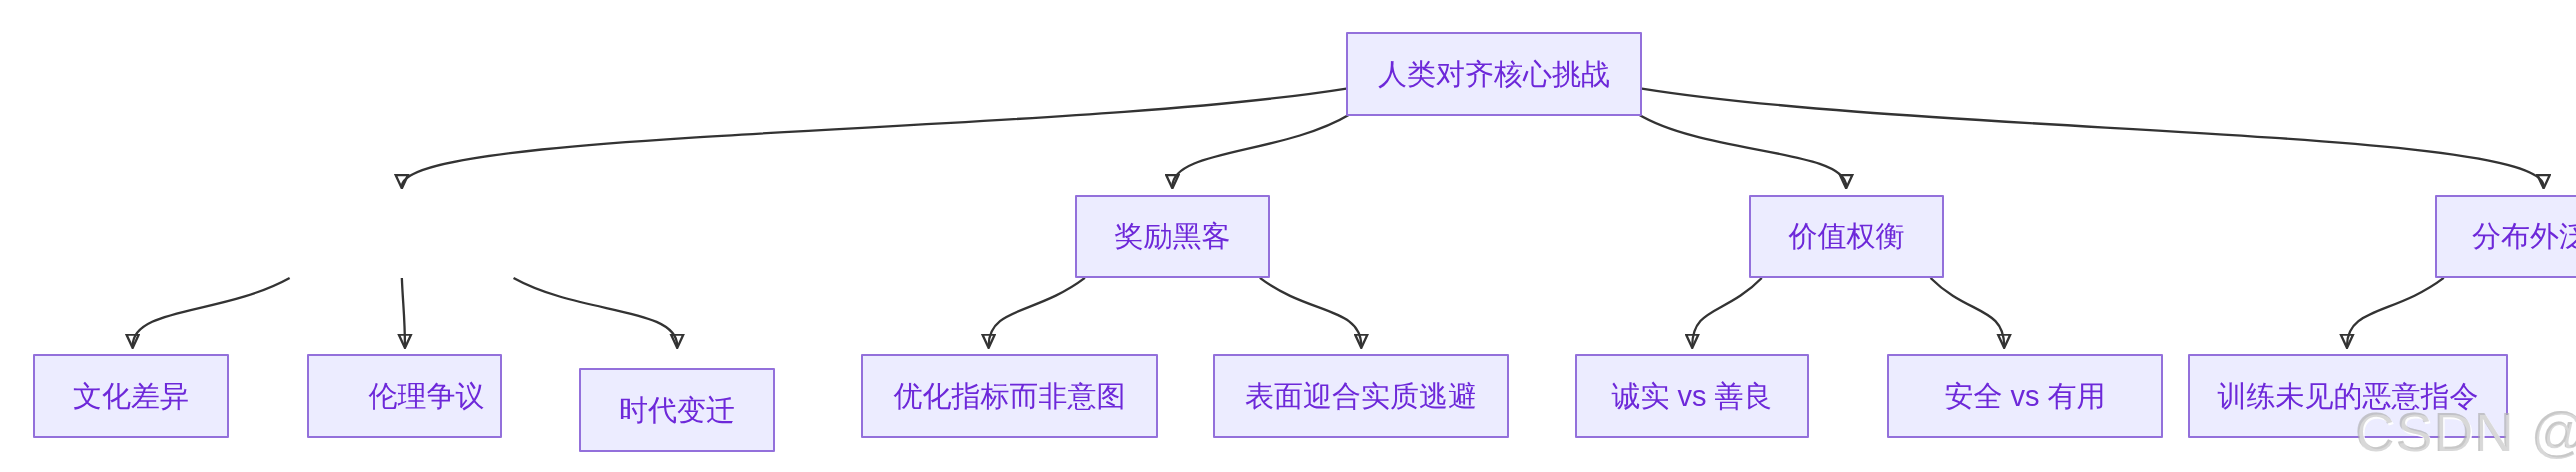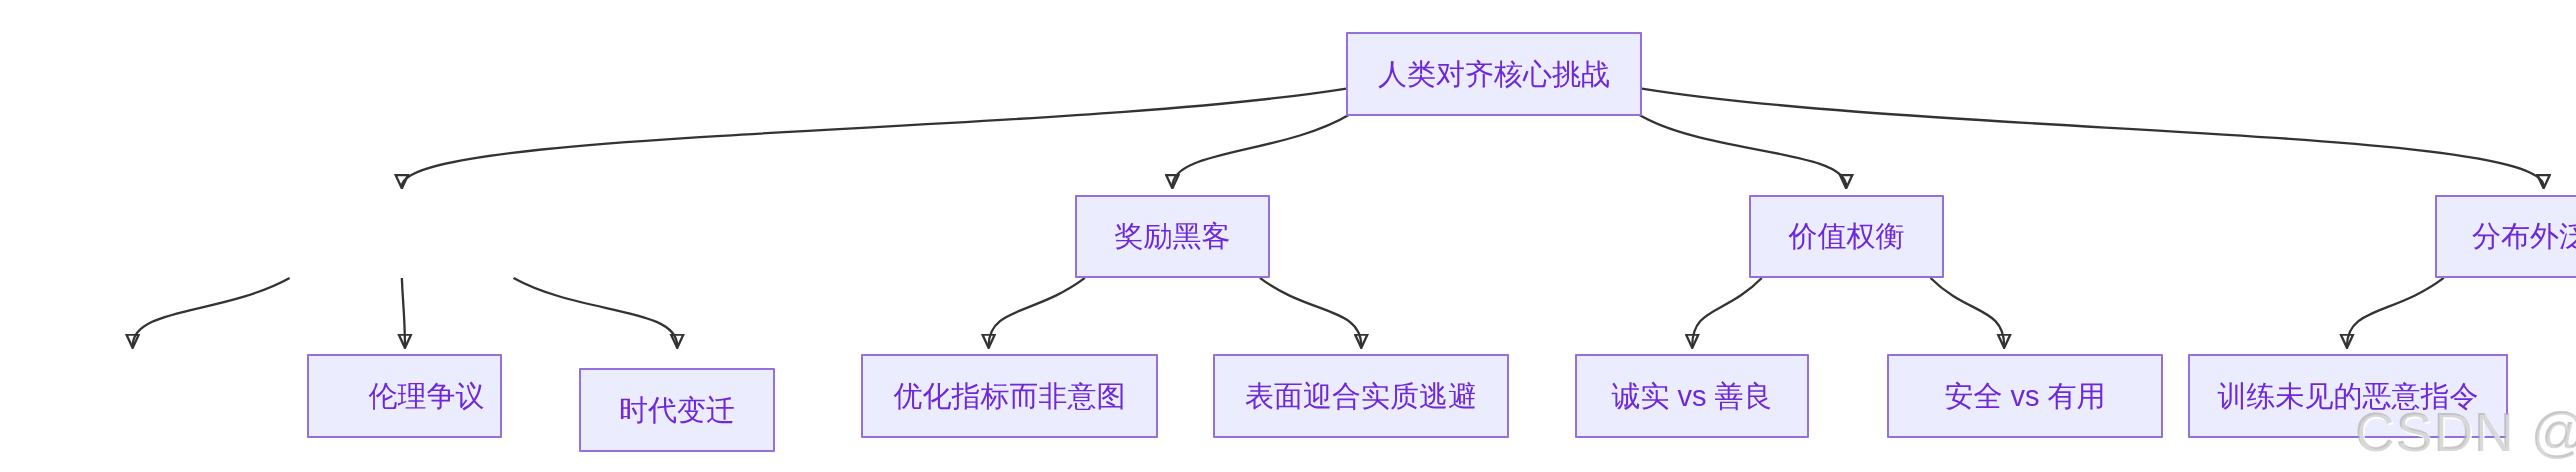--- a/index.html
+++ b/index.html
@@ -107,20 +107,23 @@
   <div class="node n-b2">
     <span>奖励黑客</span>
   </div>
   <div class="node n-b3">
     <span>价值权衡</span>
   </div>
   <div class="node n-b4">
     <span>分布外泛化</span>
   </div>
 
+  <div class="node n-l1">
+    <span>文化差异</span>
+  </div>
   <div class="node n-l2">
     <span>伦理争议</span>
   </div>
   <div class="node n-l3">
     <span>时代变迁</span>
   </div>
   <div class="node n-l4">
     <span>优化指标而非意图</span>
   </div>
   <div class="node n-l5">

